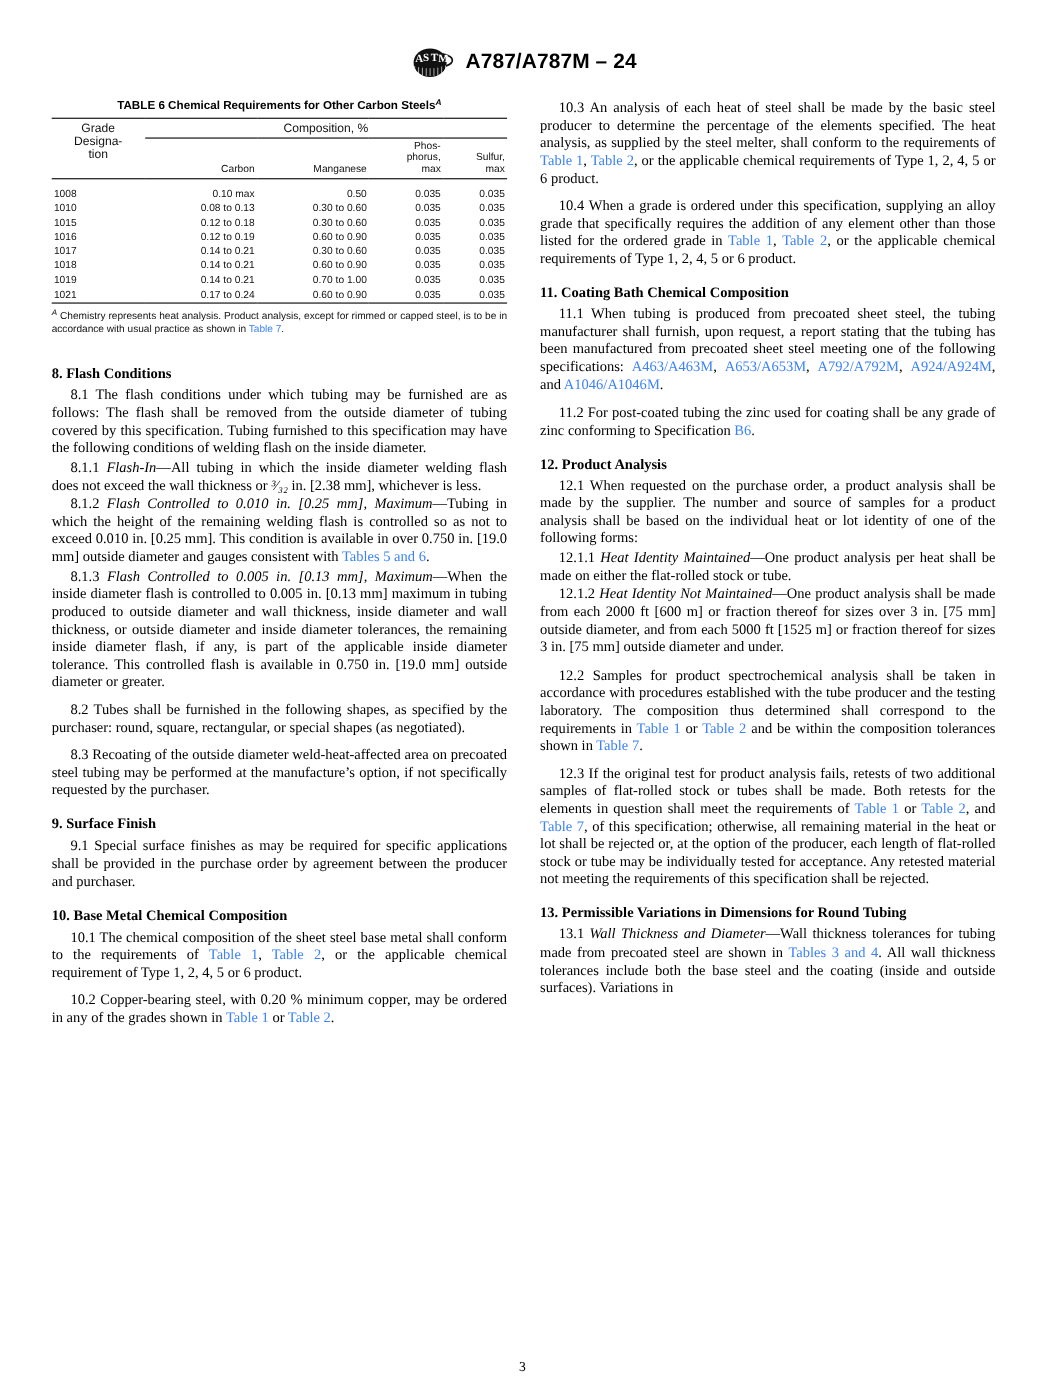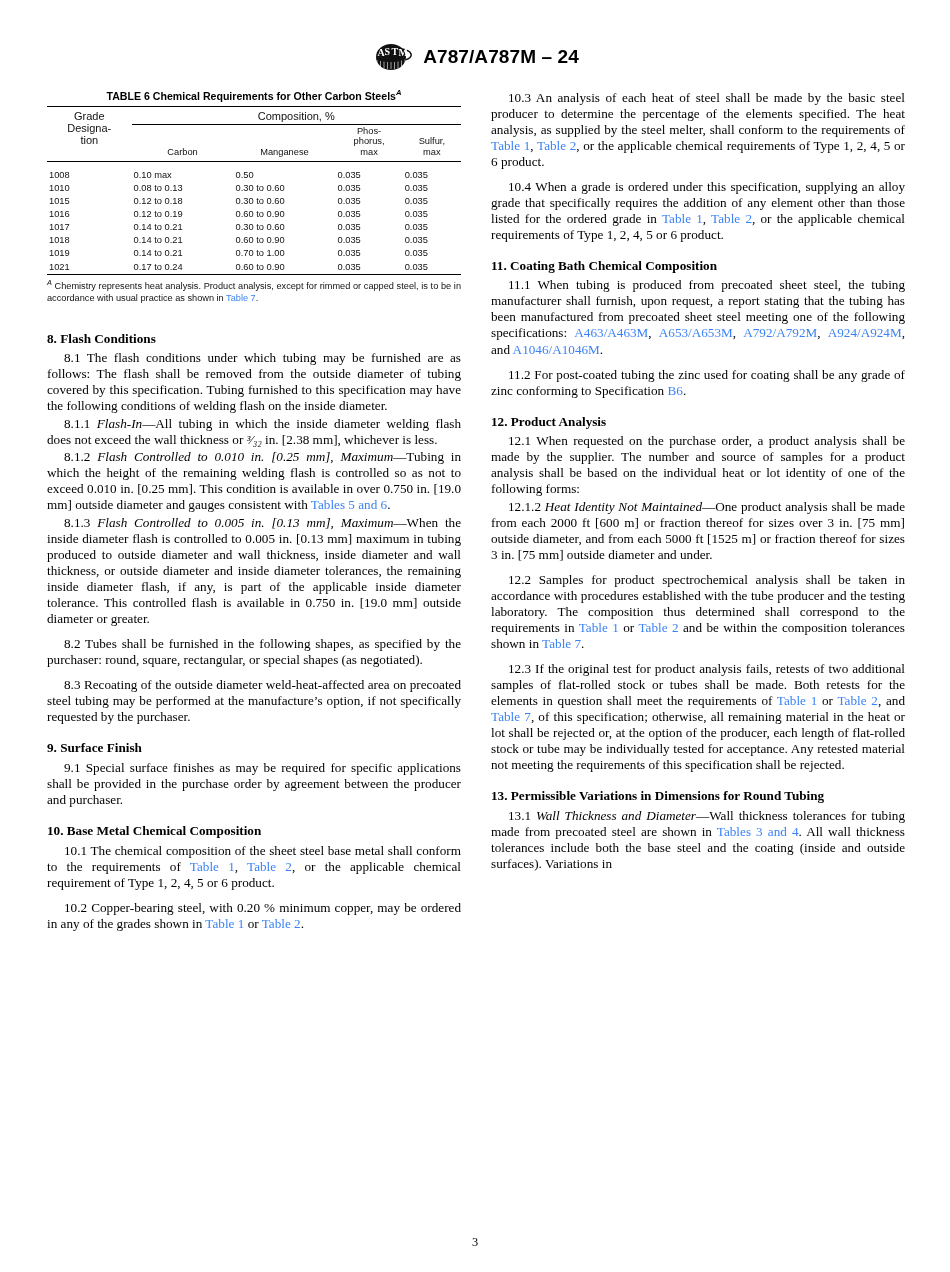--- a/index.html
+++ b/index.html
@@ -63,31 +63,31 @@
   .group-head td {
     text-align: center;
     padding: 3px 0 2px 0;
     font-size: 11px;
   }
   .group-head td.grade-cell { vertical-align: top; }
   .group-rule td { padding: 0; height: 0; font-size: 0; line-height: 0; }
   .group-rule td.spanrule { border-top: 1px solid #000; }
 
   .col-head td {
-    text-align: center;
+    text-align: right;
     vertical-align: bottom;
     padding: 1px 2px 4px 2px;
     line-height: 1.12;
   }
   .rule-mid td { border-bottom: 1px solid #000; height: 0; padding: 0; font-size: 0; line-height: 0; }
 
   tbody.body-rows tr:first-child td { padding-top: 8px; }
   tbody.body-rows td {
     padding: 0.6px 2px;
-    text-align: left;
+    text-align: right;
     line-height: 1.28;
   }
   tbody.body-rows td.grade { text-align: left; padding-left: 2px; }
   .rule-bot td { border-top: 1.6px solid #000; height: 0; padding: 0; font-size: 0; line-height: 0; }
 
   .footnote {
     font-family: "Liberation Sans", sans-serif;
     font-size: 9.2px;
     line-height: 1.28;
     text-align: justify;
@@ -316,20 +316,23 @@
       <span>11.1  When tubing is produced from precoated sheet steel, the tubing manufacturer shall furnish, upon request, a report stating that the tubing has been manufactured from precoated sheet steel meeting one of the following specifications: </span><span class="ref">A463/A463M</span><span>, </span><span class="ref">A653/A653M</span><span>, </span><span class="ref">A792/A792M</span><span>, </span><span class="ref">A924/A924M</span><span>, and </span><span class="ref">A1046/A1046M</span><span>.</span>
     </p>
 
     <p class="para gap">
       <span>11.2  For post-coated tubing the zinc used for coating shall be any grade of zinc conforming to Specification </span><span class="ref">B6</span><span>.</span>
     </p>
 
     <h2 class="sec">12.  Product Analysis</h2>
     <p class="para">12.1   When requested on the purchase order, a product analysis shall be made by the supplier. The number and source of samples for a product analysis shall be based on the individual heat or lot identity of one of the following forms:</p>
 
+    <p class="para">
+      <span>12.1.1 </span><i>Heat Identity Maintained</i><span>—One product analysis per heat shall be made on either the flat-rolled stock or tube.</span>
+    </p>
 
     <p class="para">
       <span>12.1.2 </span><i>Heat Identity Not Maintained</i><span>—One product analysis shall be made from each 2000 ft [600 m] or fraction thereof for sizes over 3 in. [75 mm] outside diameter, and from each 5000 ft [1525 m] or fraction thereof for sizes 3 in. [75 mm] outside diameter and under.</span>
     </p>
 
     <p class="para gap">
       <span>12.2  Samples for product spectrochemical analysis shall be taken in accordance with procedures established with the tube producer and the testing laboratory. The composition thus determined shall correspond to the requirements in </span><span class="ref">Table 1</span><span> or </span><span class="ref">Table 2</span><span> and be within the composition tolerances shown in </span><span class="ref">Table 7</span><span>.</span>
     </p>
 
     <p class="para gap">

